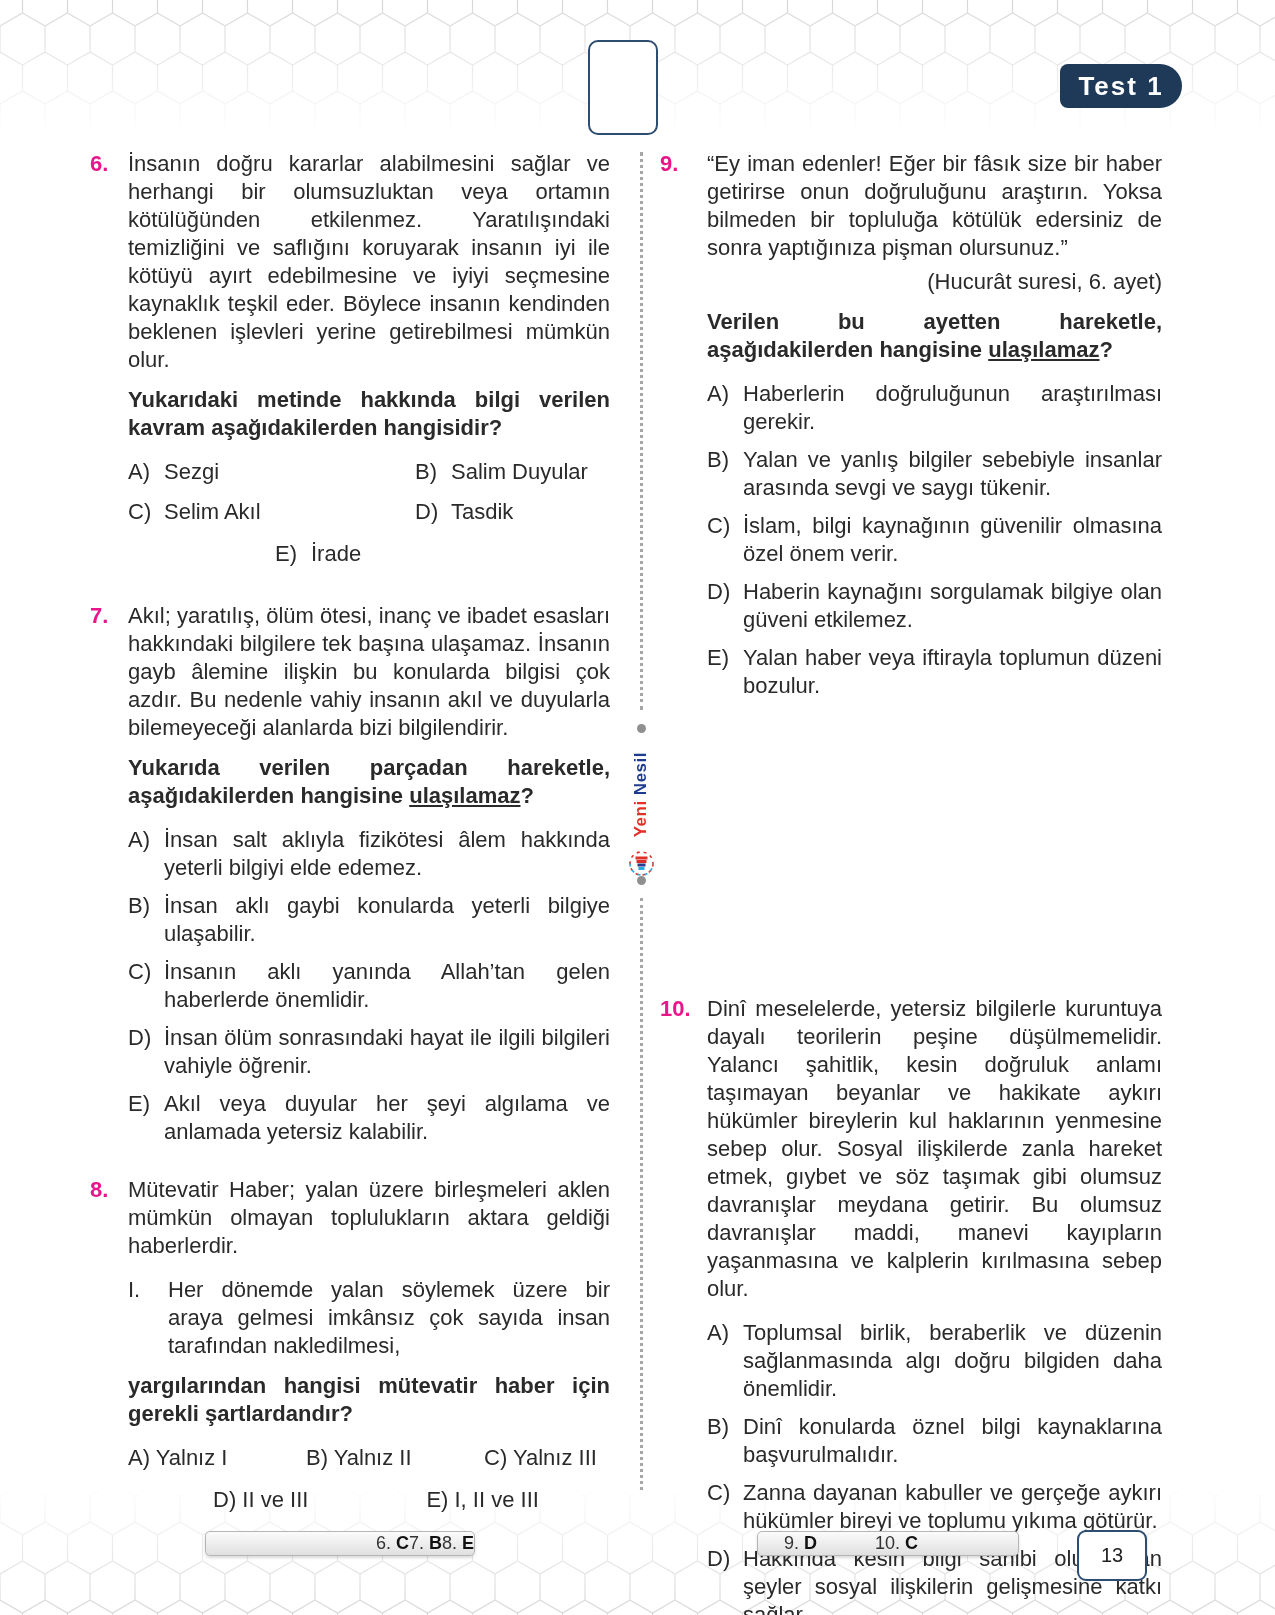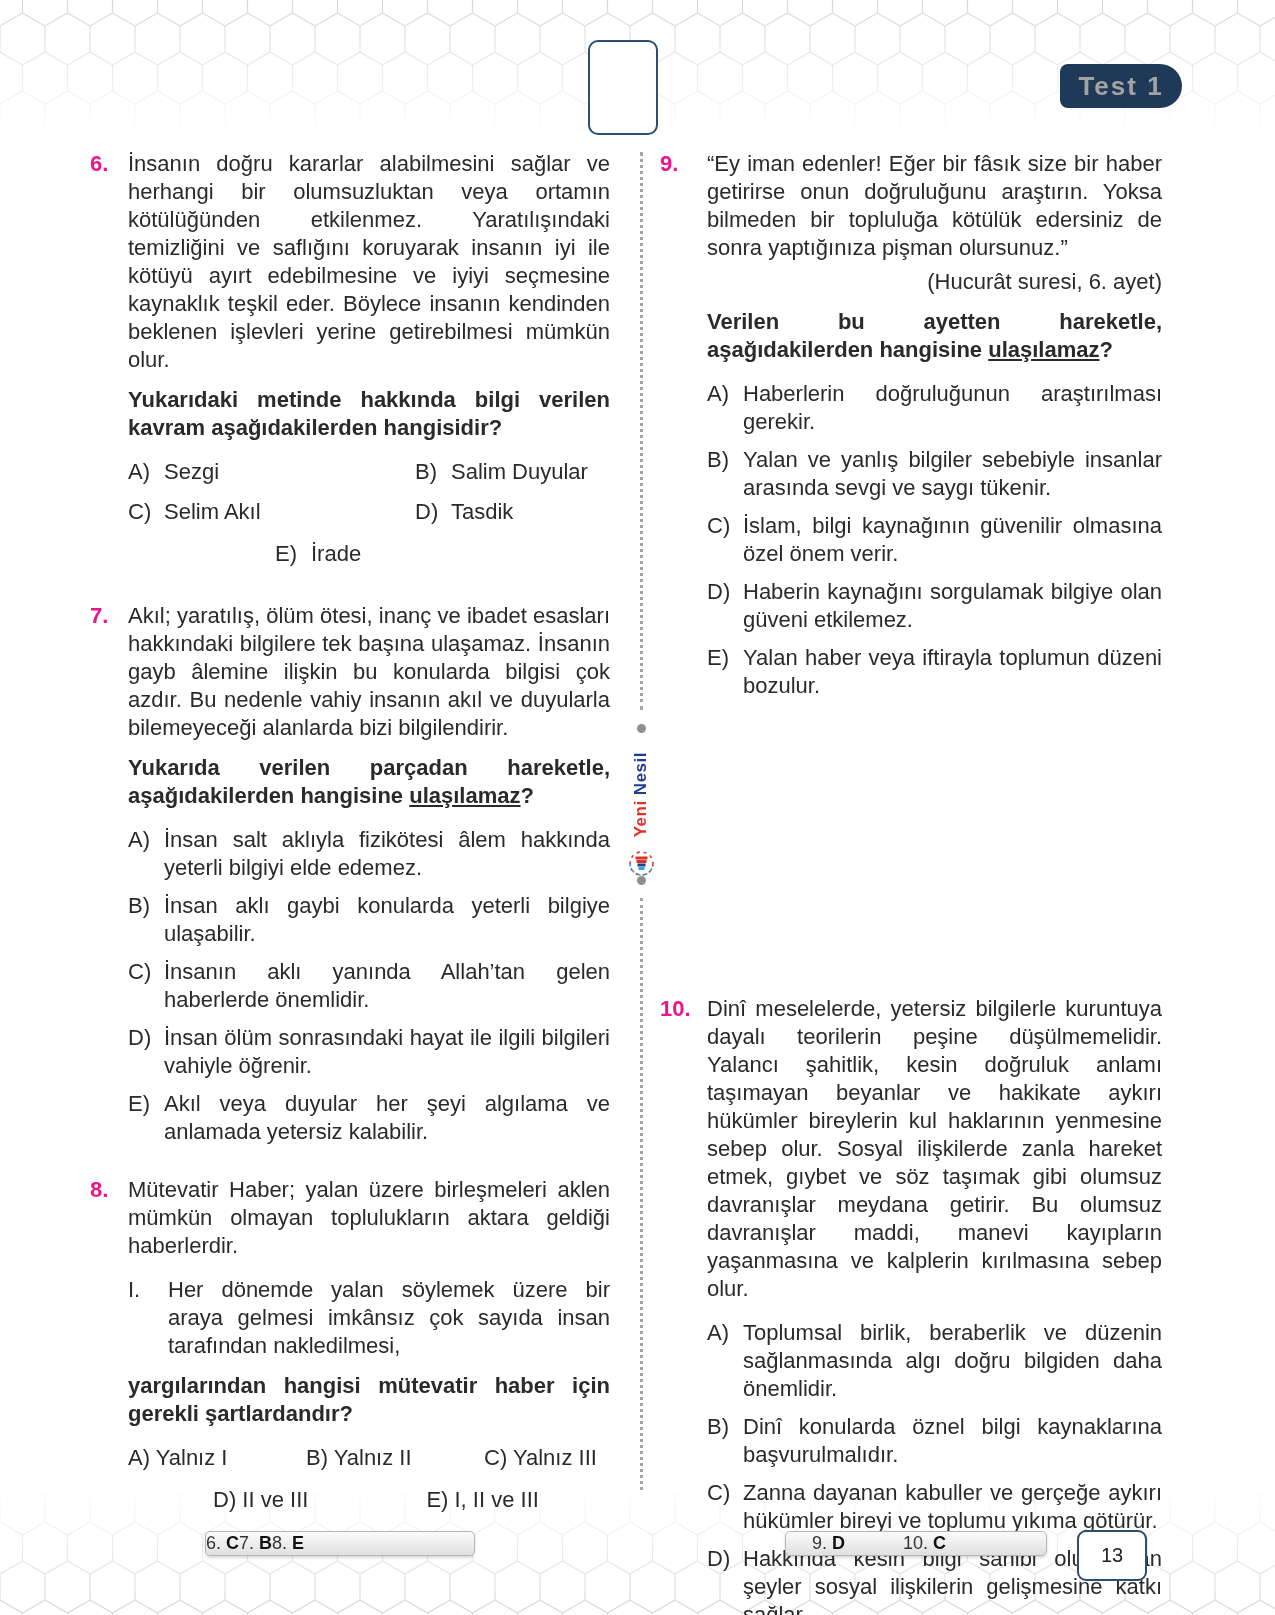--- a/index.html
+++ b/index.html
@@ -22,21 +22,21 @@
     width:70px; height:95px;
     border:2px solid #2d4d71; border-radius:10px;
     background:#ffffff;
   }
   .test-badge {
     position:absolute; left:1060px; top:64px;
     width:122px; height:44px;
     background:#1e3a58;
     border-radius:8px 22px 22px 8px;
     display:flex; align-items:center; justify-content:center;
-    color:#a3a3a3; font-size:26px; font-weight:bold; letter-spacing:2px;
+    color:#ffffff; font-size:26px; font-weight:bold; letter-spacing:2px;
   }
 
   
   .div-seg { position:absolute; left:640px; width:0; border-left:3px dotted #a6a6a6; }
   .seg1 { top:152px; height:558px; }
   .seg2 { top:898px; height:592px; }
   .big-dot { position:absolute; left:637px; width:9px; height:9px; border-radius:50%; background:#8f8f8f; }
   .bd1 { top:724px; } .bd2 { top:876px; }
   .brand { position:absolute; left:627px; top:742px; width:28px; height:106px;
            display:flex; align-items:center; justify-content:center; }
@@ -76,25 +76,25 @@
   .mb-q6 { margin-bottom:34px; }
   .mb-q7 { margin-bottom:30px; }
   .mb-q9 { margin-bottom:295px; }
 
   
   .akey {
     position:absolute; top:1531px; height:25px;
     background:linear-gradient(#fbfbfb,#e0e0e0);
     border:1px solid #b5b5b5; border-radius:5px;
     box-shadow:0 2px 3px rgba(0,0,0,0.15);
-    display:flex; align-items:center; justify-content:flex-start;
+    display:flex; align-items:center; justify-content:flex-end;
     font-size:18px; color:#333;
   }
   .akey-left { left:205px; width:270px; }
-  .akey-right { left:785px; width:262px; justify-content:flex-start; gap:58px; padding-left:26px; }
+  .akey-right { left:757px; width:262px; justify-content:flex-start; gap:58px; padding-left:26px; }
   .ak-ans { font-weight:bold; color:#111; }
   .page-box {
     position:absolute; left:1077px; top:1530px;
     width:70px; height:51px;
     background:#ffffff; border:2px solid #2d4d71; border-radius:9px;
     display:flex; align-items:center; justify-content:center;
     font-size:20px; color:#222;
   }
 </style>
 </head>

